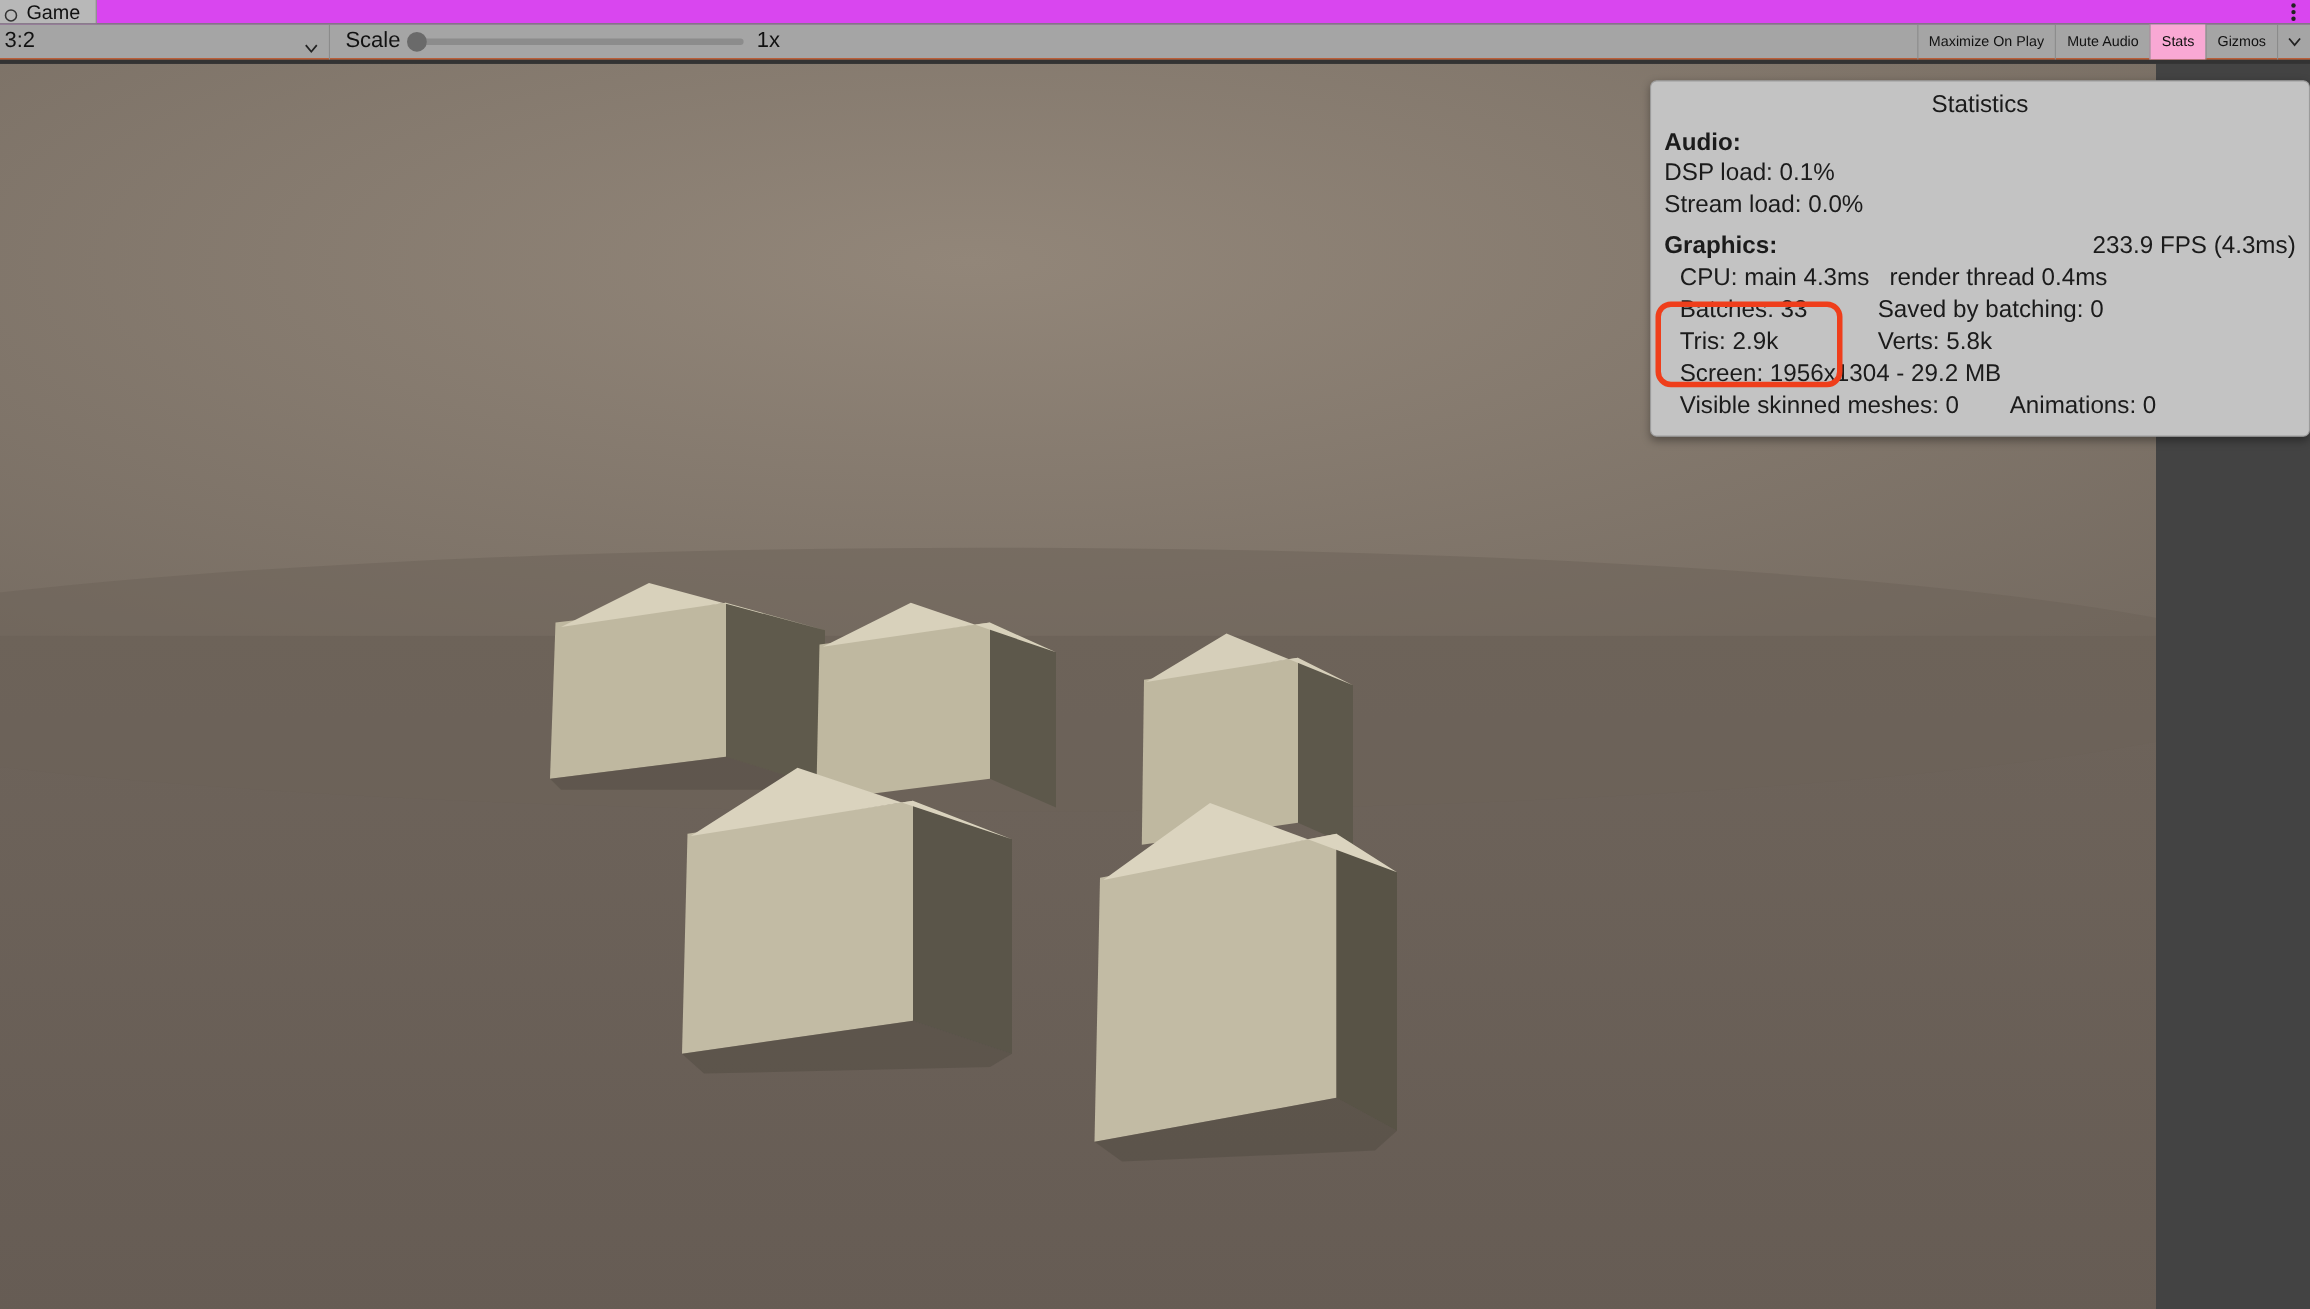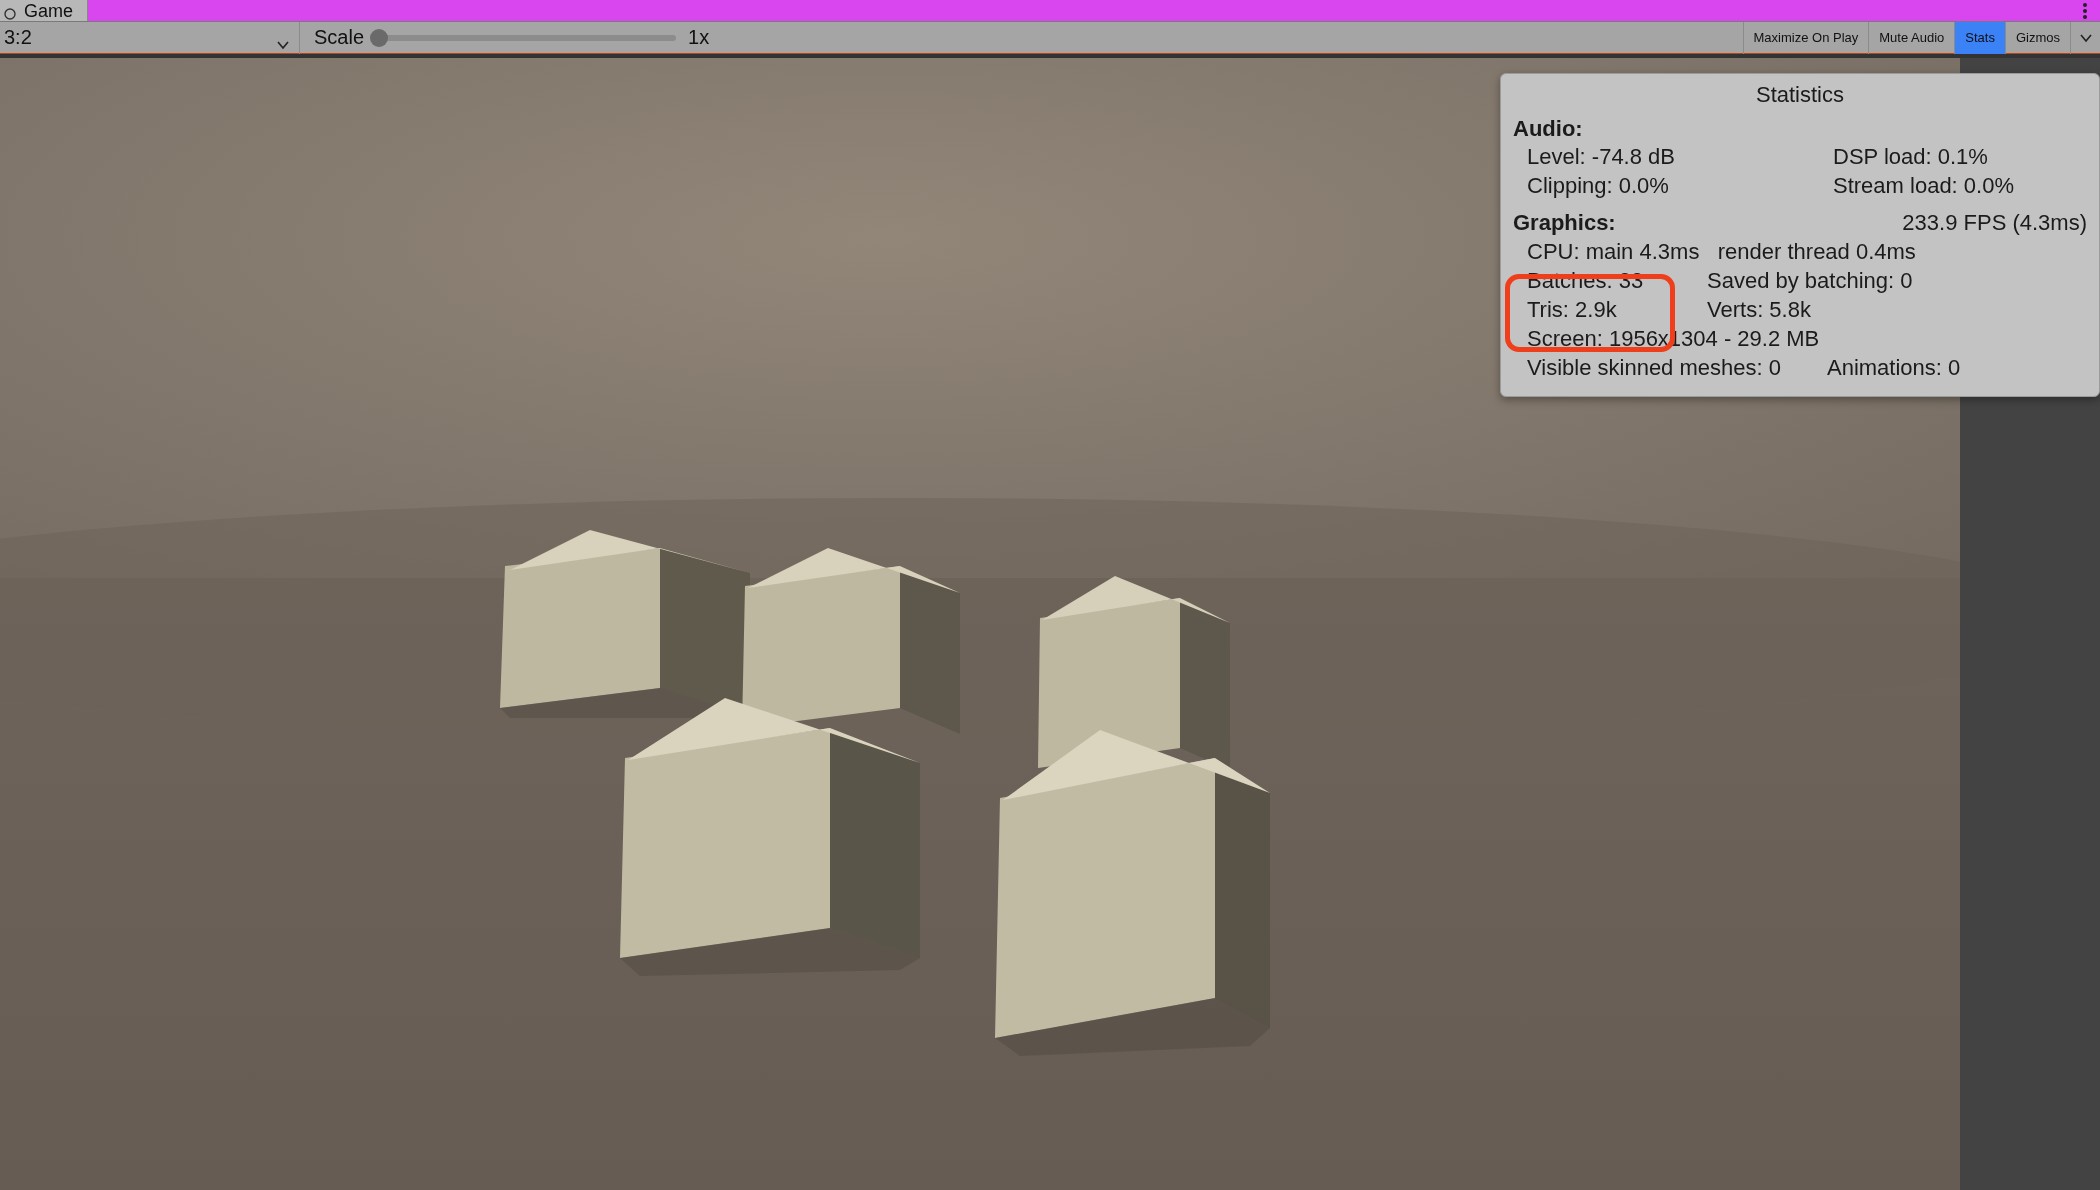--- a/index.html
+++ b/index.html
@@ -94,21 +94,21 @@
     height: 32px;
   }
   .tb-btn {
     display: flex;
     align-items: center;
     padding: 0 10px;
     border-left: 1px solid #8b8b8b;
     font-size: 13px;
   }
   .tb-btn.active {
-    background: #3b82f6;
+    background: #f9a8d4;
   }
   .tb-dropdown-arrow {
     width: 30px;
     display: flex;
     align-items: center;
     justify-content: center;
     border-left: 1px solid #8b8b8b;
   }
 
   
@@ -294,24 +294,20 @@
       <polygon points="995,980 1215,940 1270,970 1250,988 1020,998" fill="#4a453b" opacity="0.4"></polygon>
     </g>
   </svg>
 </div>
 
 <div class="stats-panel">
   <div class="stats-title">Statistics</div>
 
   <div class="stats-section-head">Audio:</div>
   <div class="stats-two-col">
-    <div class="stats-col-left">
-      <div class="stats-row">Level: -74.8 dB</div>
-      <div class="stats-row">Clipping: 0.0%</div>
-    </div>
     <div class="stats-col-right">
       <div class="stats-row">DSP load: 0.1%</div>
       <div class="stats-row">Stream load: 0.0%</div>
     </div>
   </div>
 
   <div class="stats-graphics-head" style="margin-top:8px;">
     <span class="stats-section-head" style="margin:0">Graphics:</span>
     <span class="stats-row">233.9 FPS (4.3ms)</span>
   </div>

